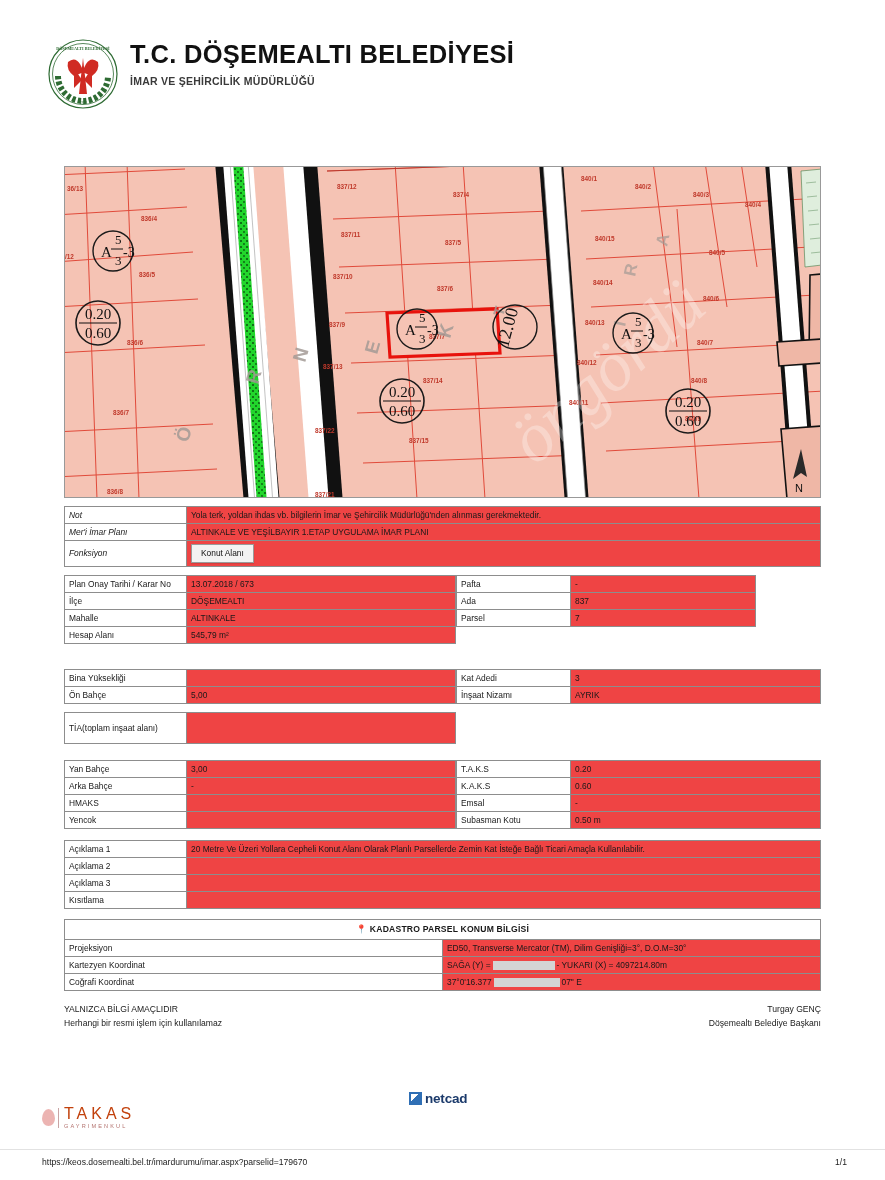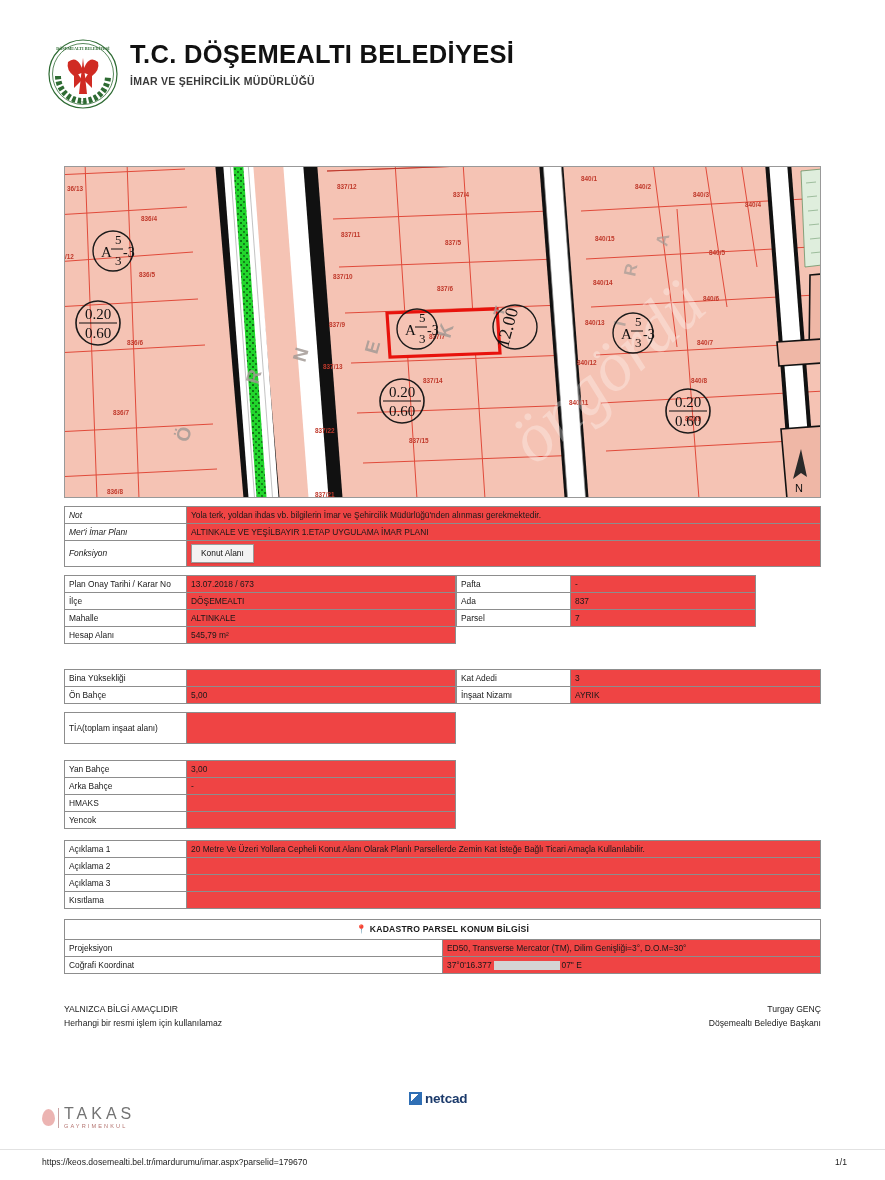--- a/index.html
+++ b/index.html
@@ -211,21 +211,21 @@
     opacity: .85;
   }
   .takas .bar {
     width: 1px; height: 20px;
     background: #c9a4a4;
     margin: 0 5px 0 3px;
   }
   .takas .tk-words { line-height: 1; }
   .takas .tk-main {
     font-size: 16px;
-    color: #737373;
+    color: #c2410c;
     letter-spacing: 4px;
   }
   .takas .tk-sub {
     font-size: 5.6px;
     color: #b4736f;
     letter-spacing: 2.1px;
     margin-top: 2px;
   }
 
   .url {
@@ -582,20 +582,40 @@
       <td class="lbl">HMAKS</td>
       <td class="val"></td>
     </tr>
     <tr>
       <td class="lbl">Yencok</td>
       <td class="val"></td>
     </tr>
   </tbody>
     </table>
 
+  <table class="tbl" id="t-taks">
+    <tbody>
+        <tr>
+      <td class="lbl">T.A.K.S</td>
+      <td class="val">0.20</td>
+    </tr>
+    <tr>
+      <td class="lbl">K.A.K.S</td>
+      <td class="val">0.60</td>
+    </tr>
+    <tr>
+      <td class="lbl">Emsal</td>
+      <td class="val">-</td>
+    </tr>
+    <tr>
+      <td class="lbl">Subasman Kotu</td>
+      <td class="val">0.50 m</td>
+    </tr>
+  </tbody>
+    </table>
 
   <table class="tbl" id="t-acik">
     <tbody>
         <tr>
       <td class="lbl">Açıklama 1</td>
       <td class="val">20 Metre Ve Üzeri Yollara Cepheli Konut Alanı Olarak Planlı Parsellerde Zemin Kat İsteğe Bağlı Ticari Amaçla Kullanılabilir.</td>
     </tr>
     <tr>
       <td class="lbl">Açıklama 2</td>
       <td class="val"></td>
@@ -614,20 +634,24 @@
   <table class="tbl" id="t-kad">
     <tbody>
         <tr>
       <td class="head" colspan="2">
         <span class="pin-icon">📍</span><span>KADASTRO PARSEL KONUM BİLGİSİ</span>
       </td>
     </tr>
     <tr>
       <td class="lbl">Projeksiyon</td>
       <td class="val">ED50, Transverse Mercator (TM), Dilim Genişliği=3°, D.O.M=30°</td>
+    </tr>
+    <tr>
+      <td class="lbl">Kartezyen Koordinat</td>
+      <td class="val"><span>SAĞA (Y) =</span><span class="redact"></span><span>- YUKARI (X) = 4097214.80m</span></td>
     </tr>
     <tr>
       <td class="lbl">Coğrafi Koordinat</td>
       <td class="val"><span>37°0'16.377</span><span class="redact w2"></span><span>07" E</span></td>
     </tr>
   </tbody>
     </table>
 
   <div class="note-left">
     <div class="b">YALNIZCA BİLGİ AMAÇLIDIR</div>

